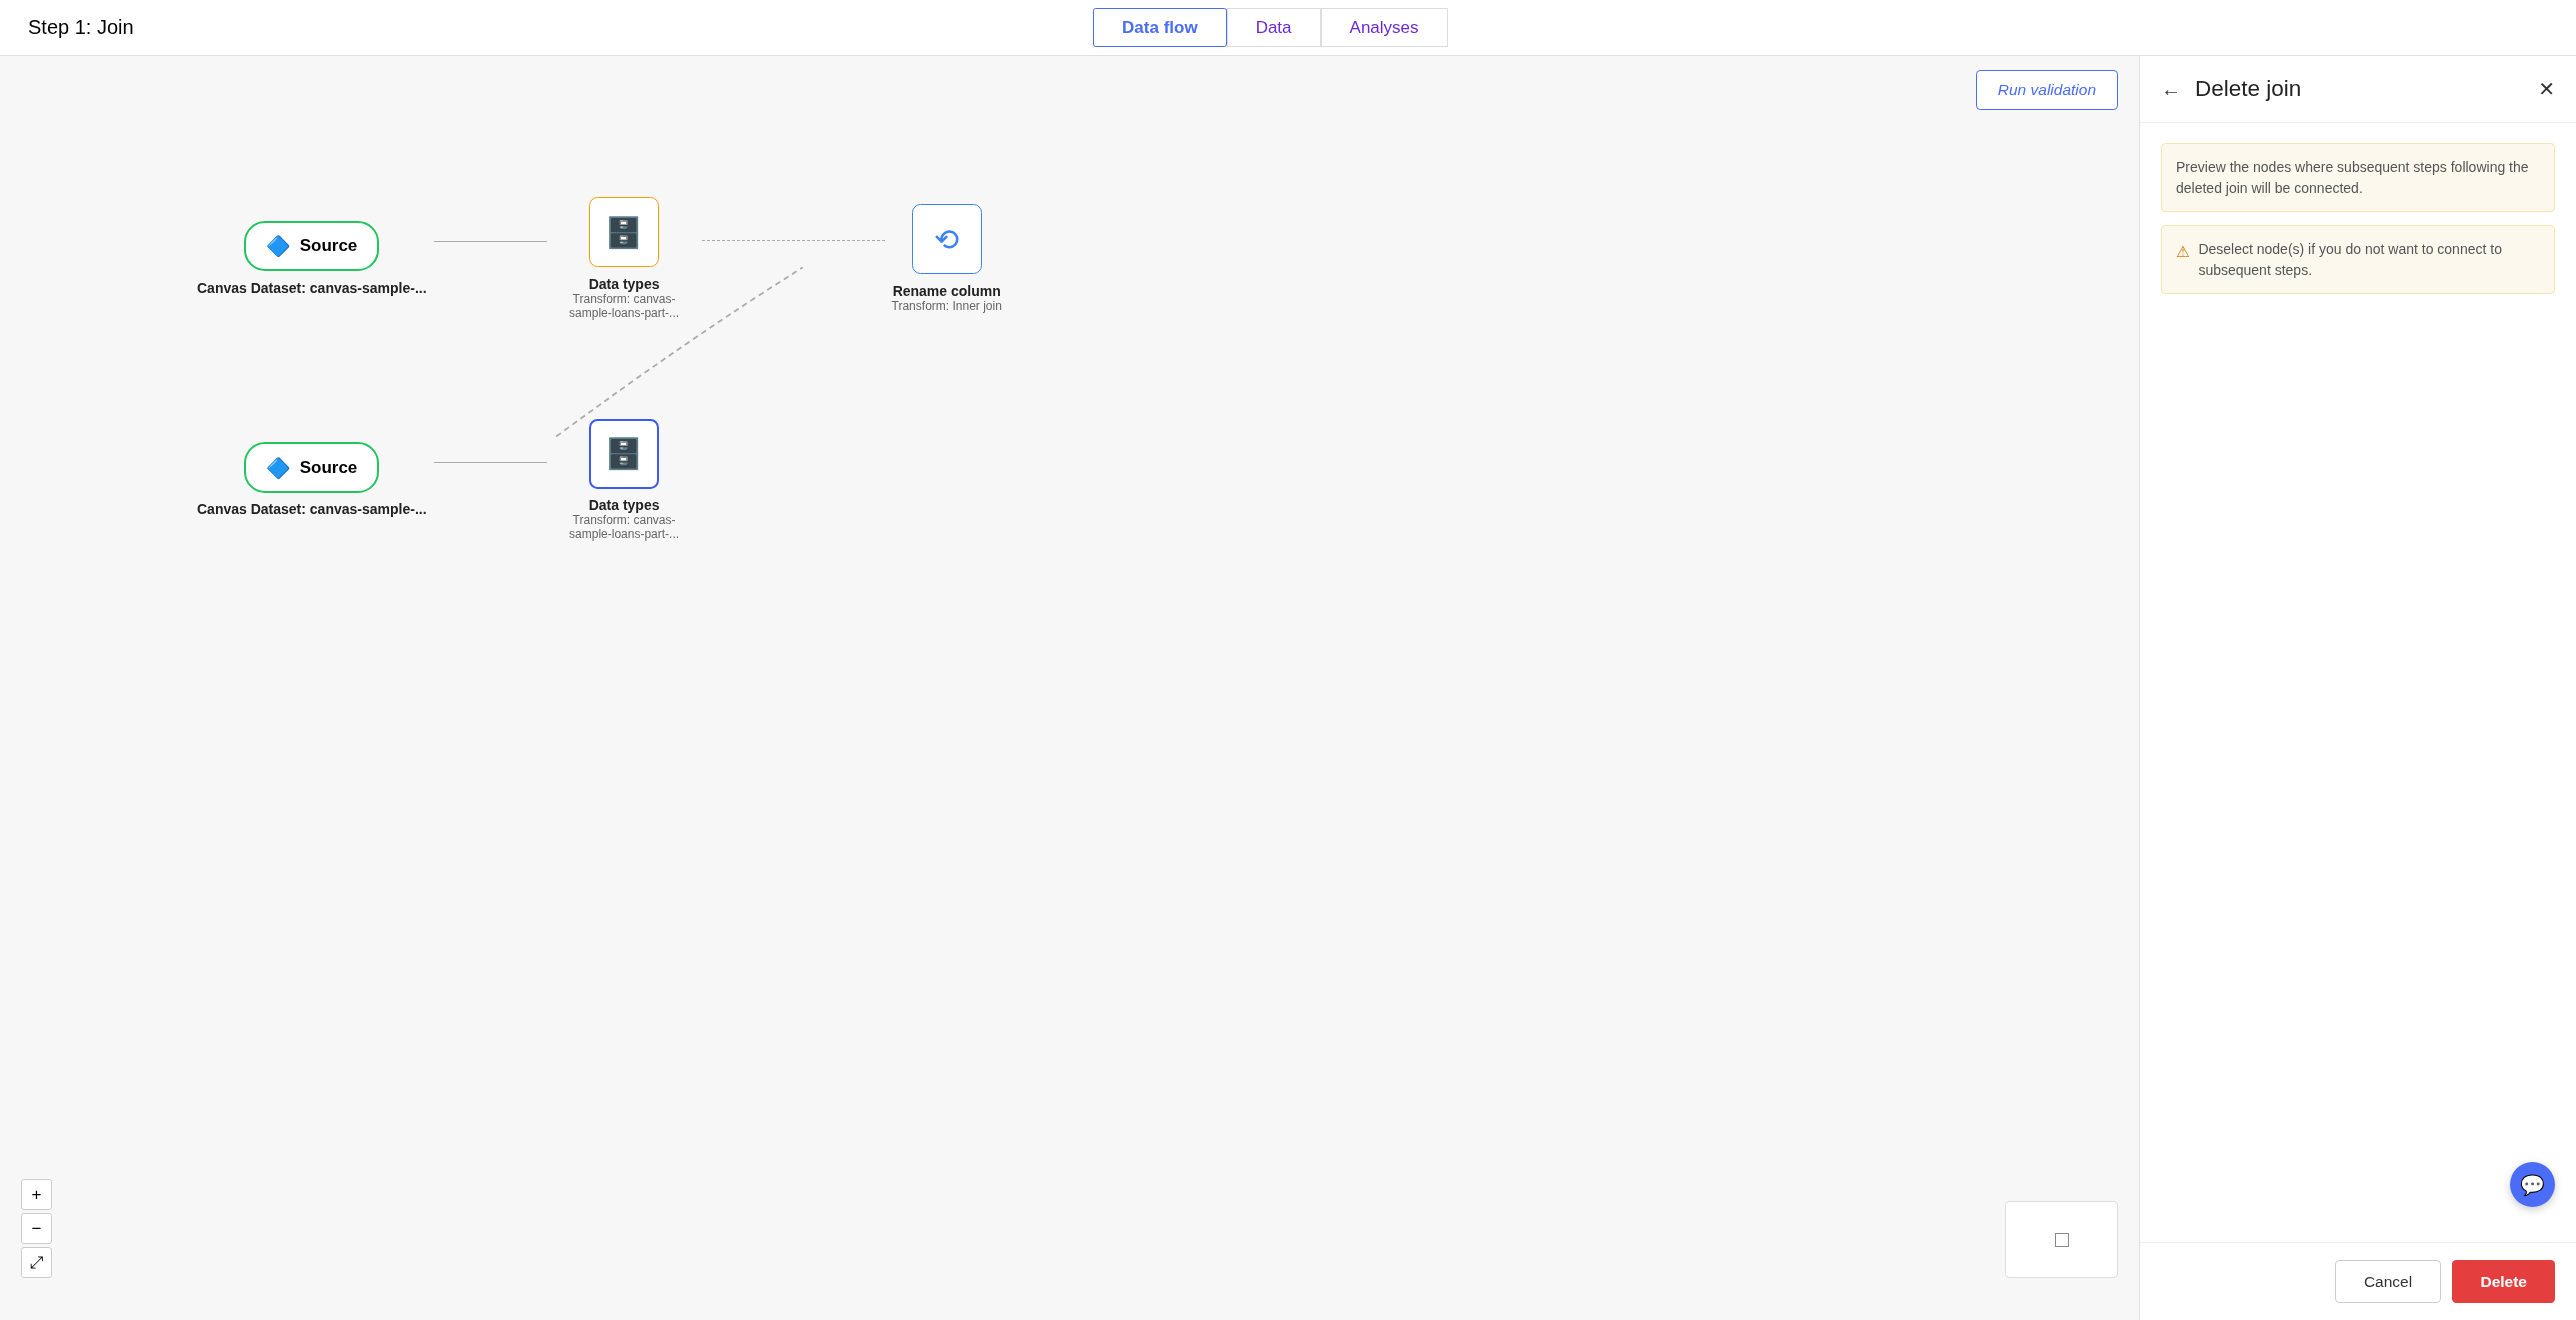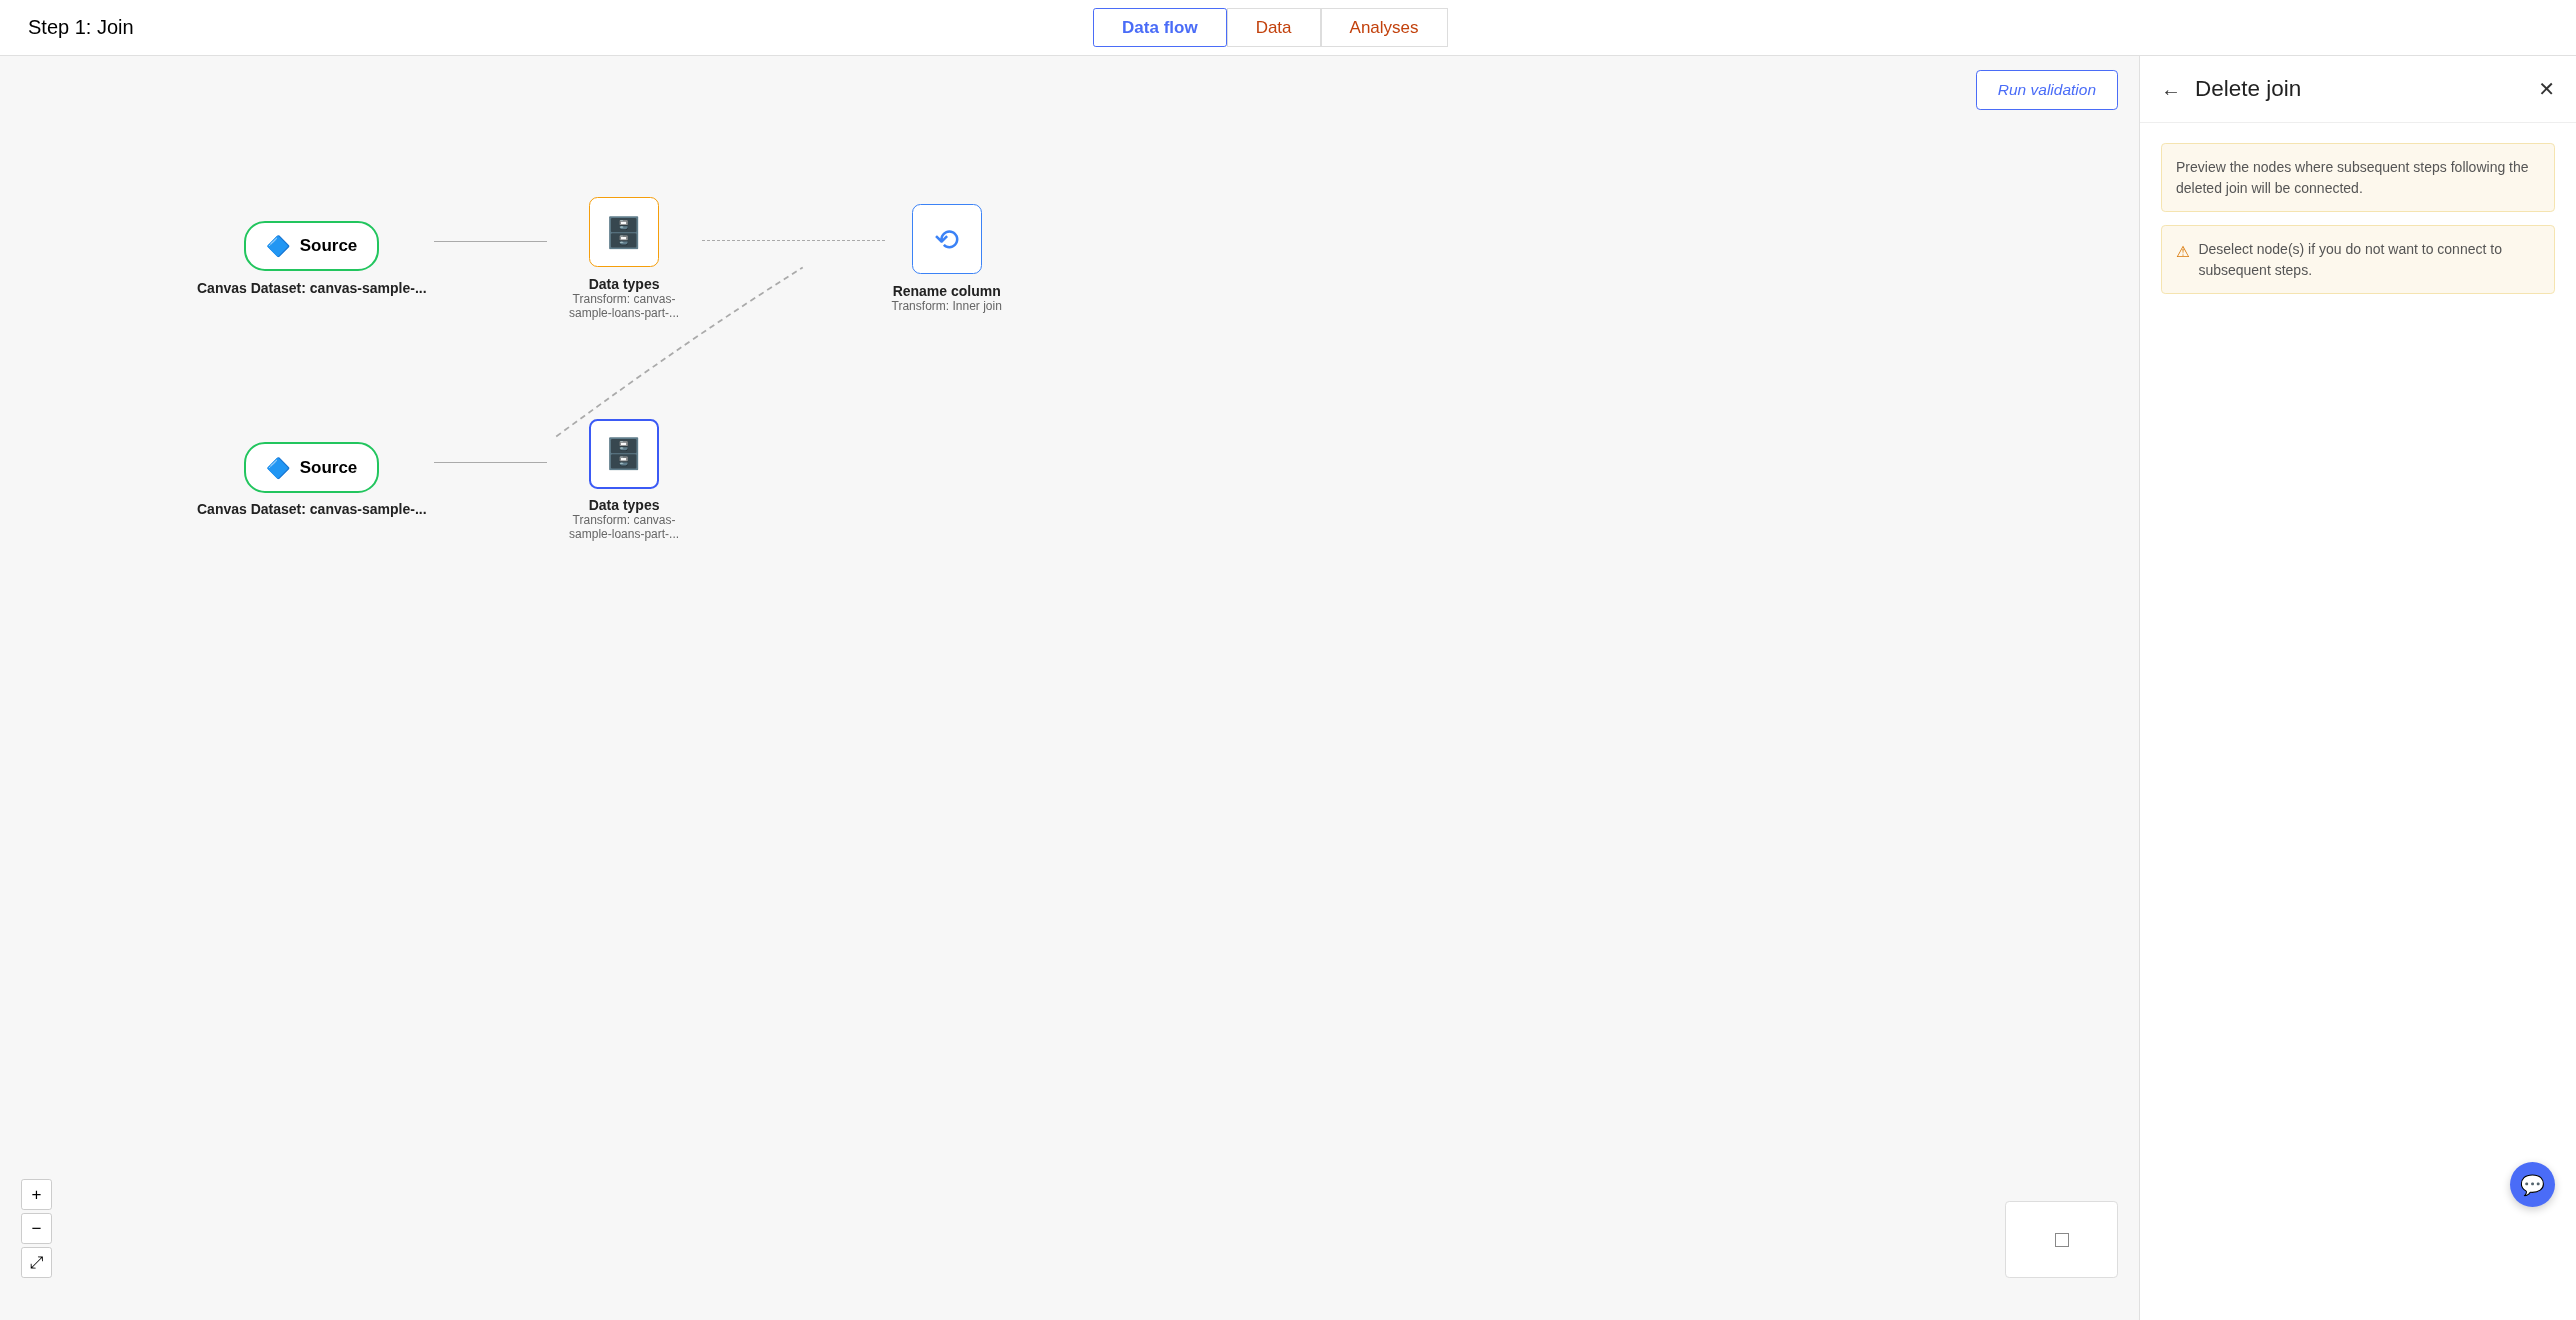--- a/index.html
+++ b/index.html
@@ -9,21 +9,21 @@
     .topbar {
       display: flex; align-items: center; justify-content: space-between;
       background: #fff; border-bottom: 0.7px solid #e0e0e0;
       height: 56px; padding: 0 28px;
       position: relative; z-index: 10;
     }
     .topbar-title { font-size: 20px; font-weight: 500; color: #000000; }
     .topbar-tabs { display: flex; gap: 0; }
     .topbar-tab {
       padding: 8.5px 28px; font-size: 17px; cursor: pointer; border: 0.7px solid #ccc;
-      background: #fff; color: #c2410c;
+      background: #fff; color: #6d28d9;
     }
     .topbar-tab.active {
       background: #fff; border: 1.4px solid #4a6cf7; color: #4a6cf7; font-weight: 600;
       border-radius: 2.8px;
     }
     .topbar-tab:not(.active) { border: 0.7px solid #ddd; }
 
     
     .main-layout { display: flex; height: calc(1320px - 56px); }
 
@@ -252,20 +252,24 @@
         <span>Preview the nodes where subsequent steps following the deleted join will be connected.</span>
       </div>
 
       <div class="warning-box">
         <span class="warning-icon">⚠</span>
         <span>Deselect node(s) if you do not want to connect to subsequent steps.</span>
       </div>
 
     </div>
 
+    <div class="panel-footer">
+      <button class="cancel-btn">Cancel</button>
+      <button class="delete-btn">Delete</button>
+    </div>
 
     <div class="chat-bubble">
       <span>💬</span>
     </div>
   </div>
 
 </div>
 
 
 </body></html>

